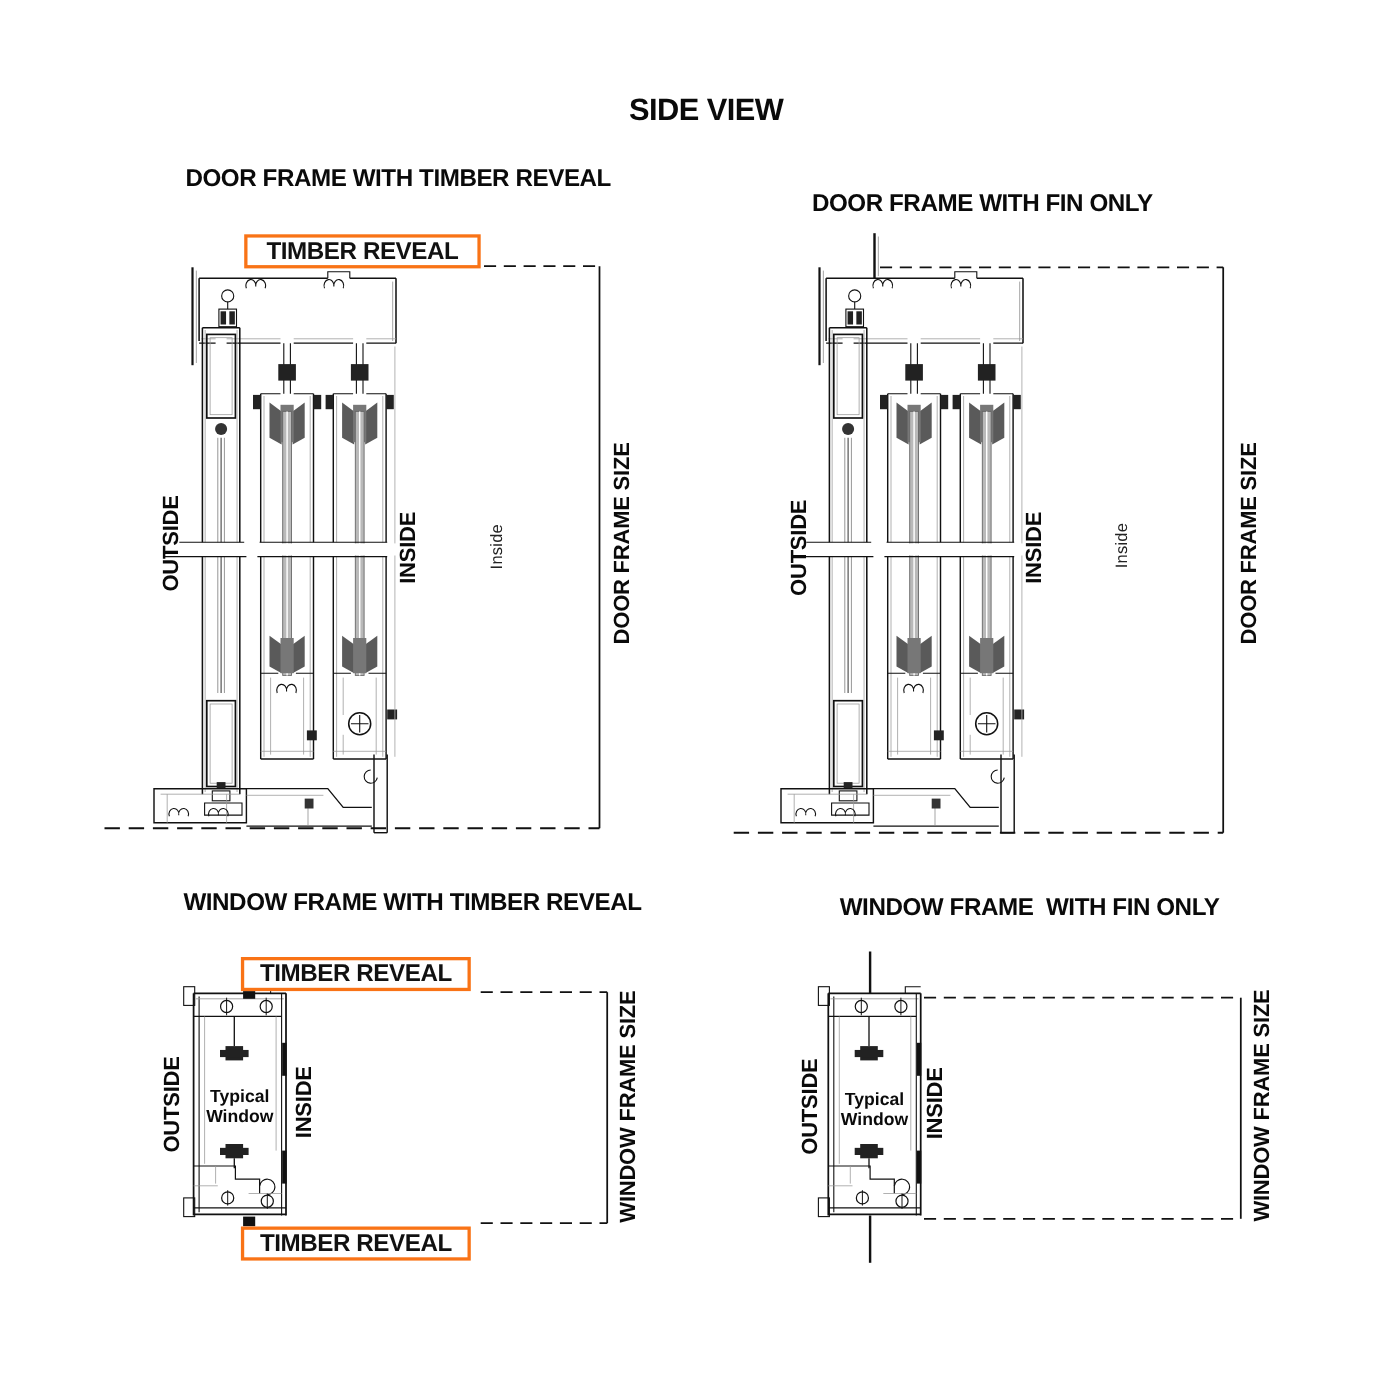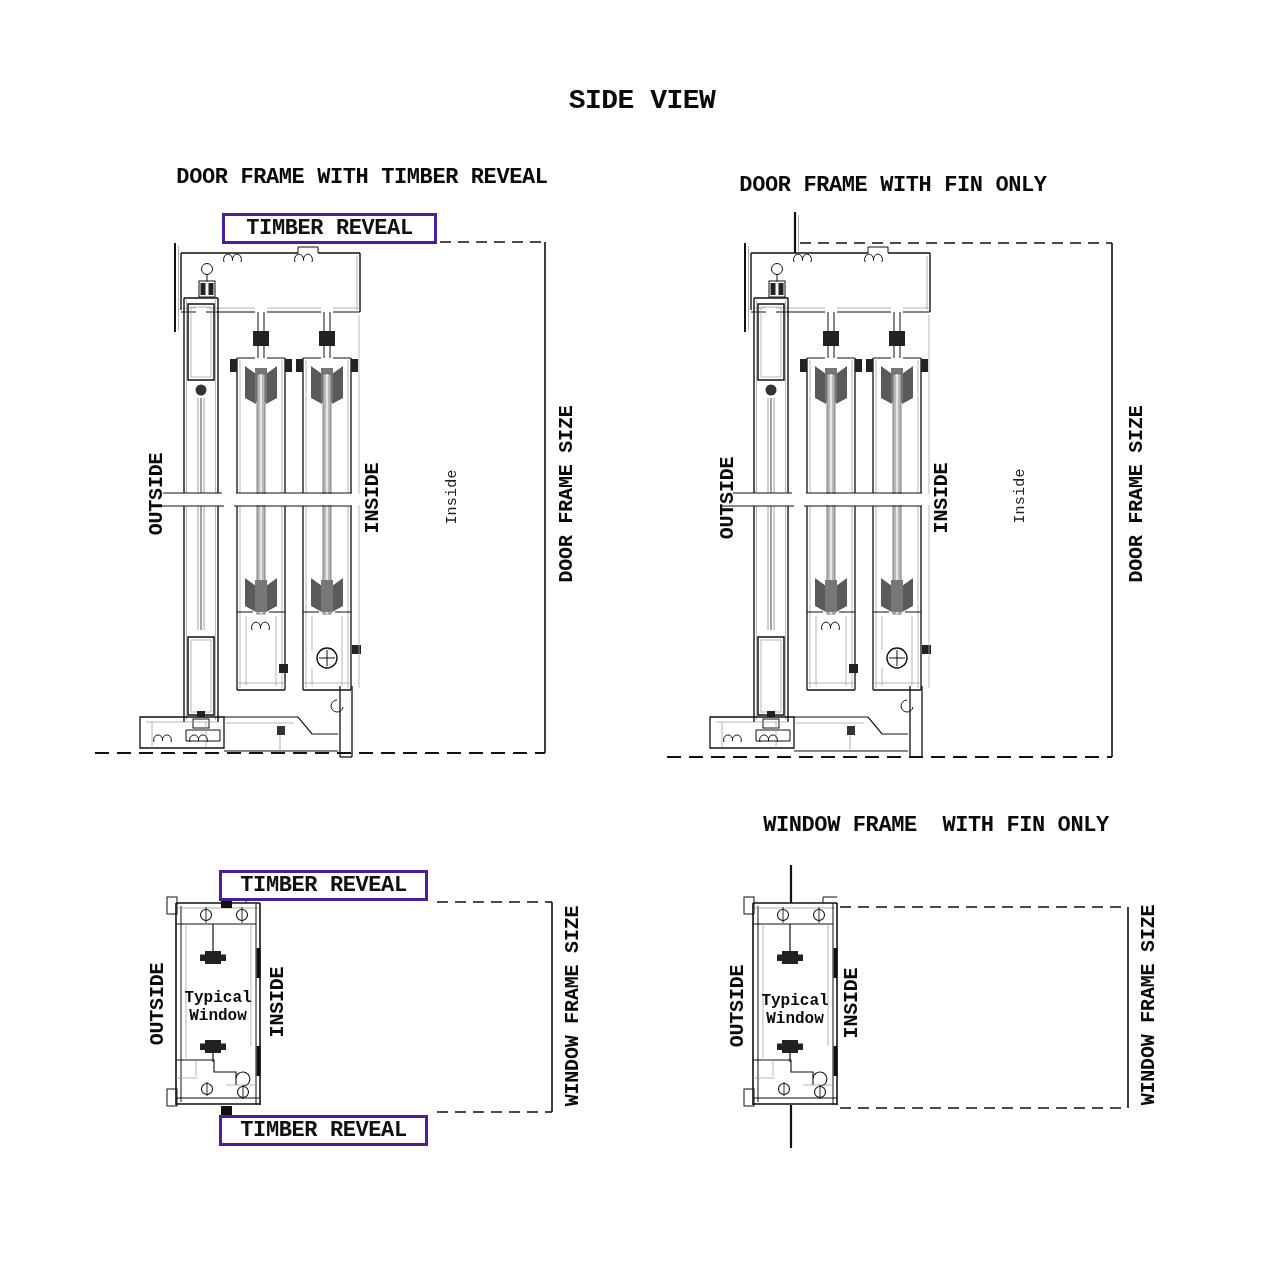--- a/index.html
+++ b/index.html
@@ -1,24 +1,24 @@
 <!DOCTYPE html>
 <html><head>
 <meta charset="utf-8">
 <style>
   html,body{margin:0;padding:0;background:#fff;}
   #page{position:relative;width:1269px;height:1271px;background:#fff;overflow:hidden;
-        font-family:Liberation Mono, monospace;color:#111;}
+        font-family:Liberation Sans, sans-serif;color:#111;}
   svg{position:absolute;left:0;top:0;}
   .lbl{position:absolute;transform:translate(-50%,-50%);font-weight:bold;white-space:nowrap;color:#0a0a0a;}
   .vlbl{position:absolute;transform:translate(-50%,-50%) rotate(-90deg);font-weight:bold;white-space:nowrap;color:#0a0a0a;}
   .page-title{font-size:28px;letter-spacing:-0.5px;}
   .panel-title{font-size:22px;letter-spacing:-0.4px;white-space:pre;}
-  .reveal-box{position:absolute;box-sizing:border-box;border:3px solid #4c1d95;background:#fff;
-              display:flex;align-items:center;justify-content:center;font-weight:bold;
+  .reveal-box{position:absolute;box-sizing:border-box;border:3px solid #f97316;background:#fff;
+              display:flex;align-items:flex-end;justify-content:center;font-weight:bold;
               font-size:22px;letter-spacing:-0.4px;}
   .dimlbl{font-size:20px;letter-spacing:-0.2px;}
   .sidelbl{font-size:20px;letter-spacing:-0.2px;}
   .insmall{font-size:15px;font-weight:normal;color:#222;letter-spacing:0.2px;}
   .typwin{position:absolute;transform:translate(-50%,-50%);font-weight:bold;font-size:16px;
           line-height:1.15;text-align:center;white-space:nowrap;color:#0a0a0a;}
 </style>
 </head>
 <body>
 
@@ -196,35 +196,36 @@
       <path d="M791,865 V903" stroke="#111" stroke-width="2.2" fill="none"></path>
       <path d="M791,1105 V1148" stroke="#111" stroke-width="2.2" fill="none"></path>
       <path d="M840,907 H1128" stroke="#111" stroke-width="1.6" stroke-dasharray="11,7" fill="none"></path>
       <path d="M1128,907 V1108" stroke="#111" stroke-width="1.6" fill="none"></path>
       <path d="M840,1108 H1128" stroke="#111" stroke-width="1.6" stroke-dasharray="11,7" fill="none"></path>
     </g>
   </svg>
 
   <div class="lbl page-title" style="left:642px;top:100px;">SIDE VIEW</div>
 
-  <div class="lbl panel-title" style="left:362px;top:177px;">DOOR FRAME WITH TIMBER REVEAL</div>
+  <div class="lbl panel-title" style="left:362px;top:162px;">DOOR FRAME WITH TIMBER REVEAL</div>
   <div class="reveal-box" style="left:222px;top:213px;width:215px;height:31px;">
     <span>TIMBER REVEAL</span>
   </div>
   <div class="vlbl sidelbl" style="left:156px;top:494px;">OUTSIDE</div>
   <div class="vlbl sidelbl" style="left:372px;top:498px;">INSIDE</div>
   <div class="vlbl insmall" style="left:452px;top:497px;">Inside</div>
   <div class="vlbl dimlbl" style="left:566px;top:494px;">DOOR FRAME SIZE</div>
 
   <div class="lbl panel-title" style="left:893px;top:185px;">DOOR FRAME WITH FIN ONLY</div>
   <div class="vlbl sidelbl" style="left:727px;top:498px;">OUTSIDE</div>
   <div class="vlbl sidelbl" style="left:941px;top:498px;">INSIDE</div>
   <div class="vlbl insmall" style="left:1020px;top:496px;">Inside</div>
   <div class="vlbl dimlbl" style="left:1136px;top:494px;">DOOR FRAME SIZE</div>
 
+  <div class="lbl panel-title" style="left:375px;top:820px;">WINDOW FRAME WITH TIMBER REVEAL</div>
   <div class="reveal-box" style="left:219px;top:870px;width:209px;height:31px;">
     <span>TIMBER REVEAL</span>
   </div>
   <div class="reveal-box" style="left:219px;top:1115px;width:209px;height:31px;">
     <span>TIMBER REVEAL</span>
   </div>
   <div class="vlbl sidelbl" style="left:157px;top:1004px;">OUTSIDE</div>
   <div class="vlbl sidelbl" style="left:277px;top:1002px;">INSIDE</div>
   <div class="typwin" style="left:218px;top:1007px;width:80px;white-space:normal;">Typical Window</div>
   <div class="vlbl dimlbl" style="left:572px;top:1006px;">WINDOW FRAME SIZE</div>

